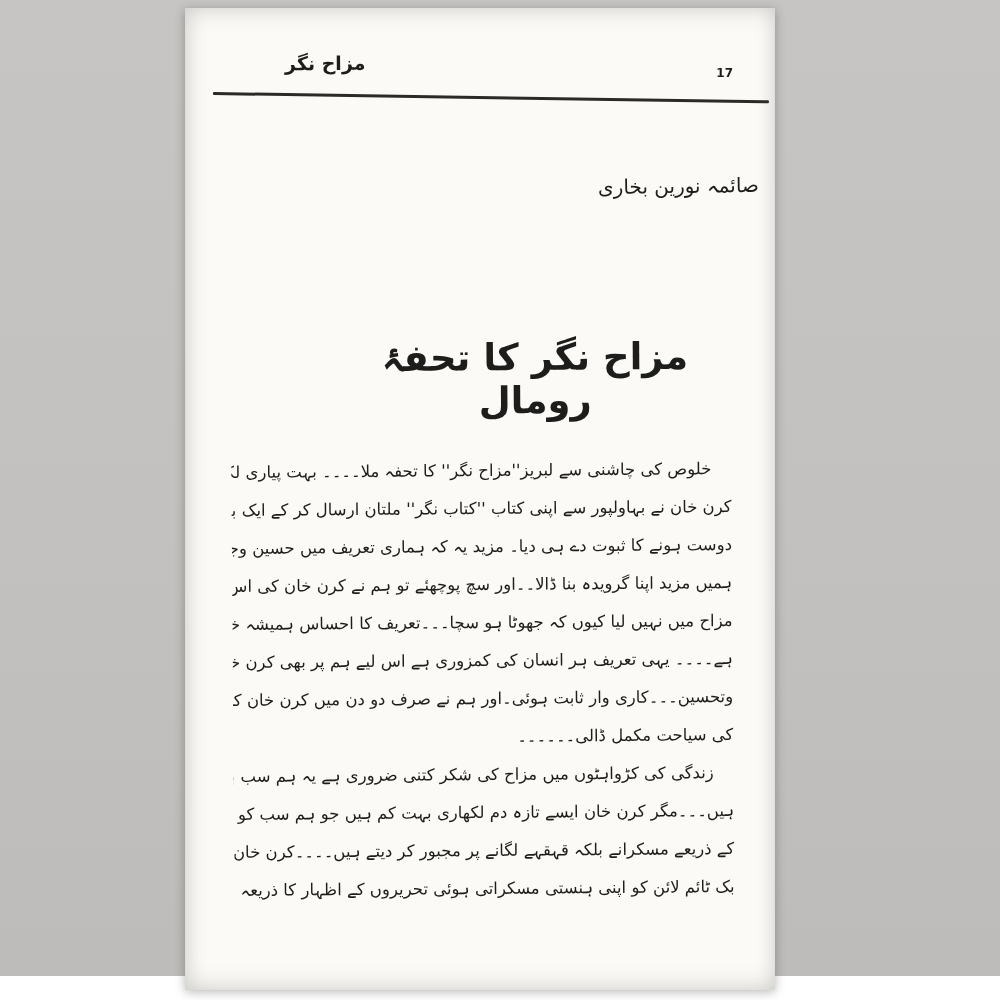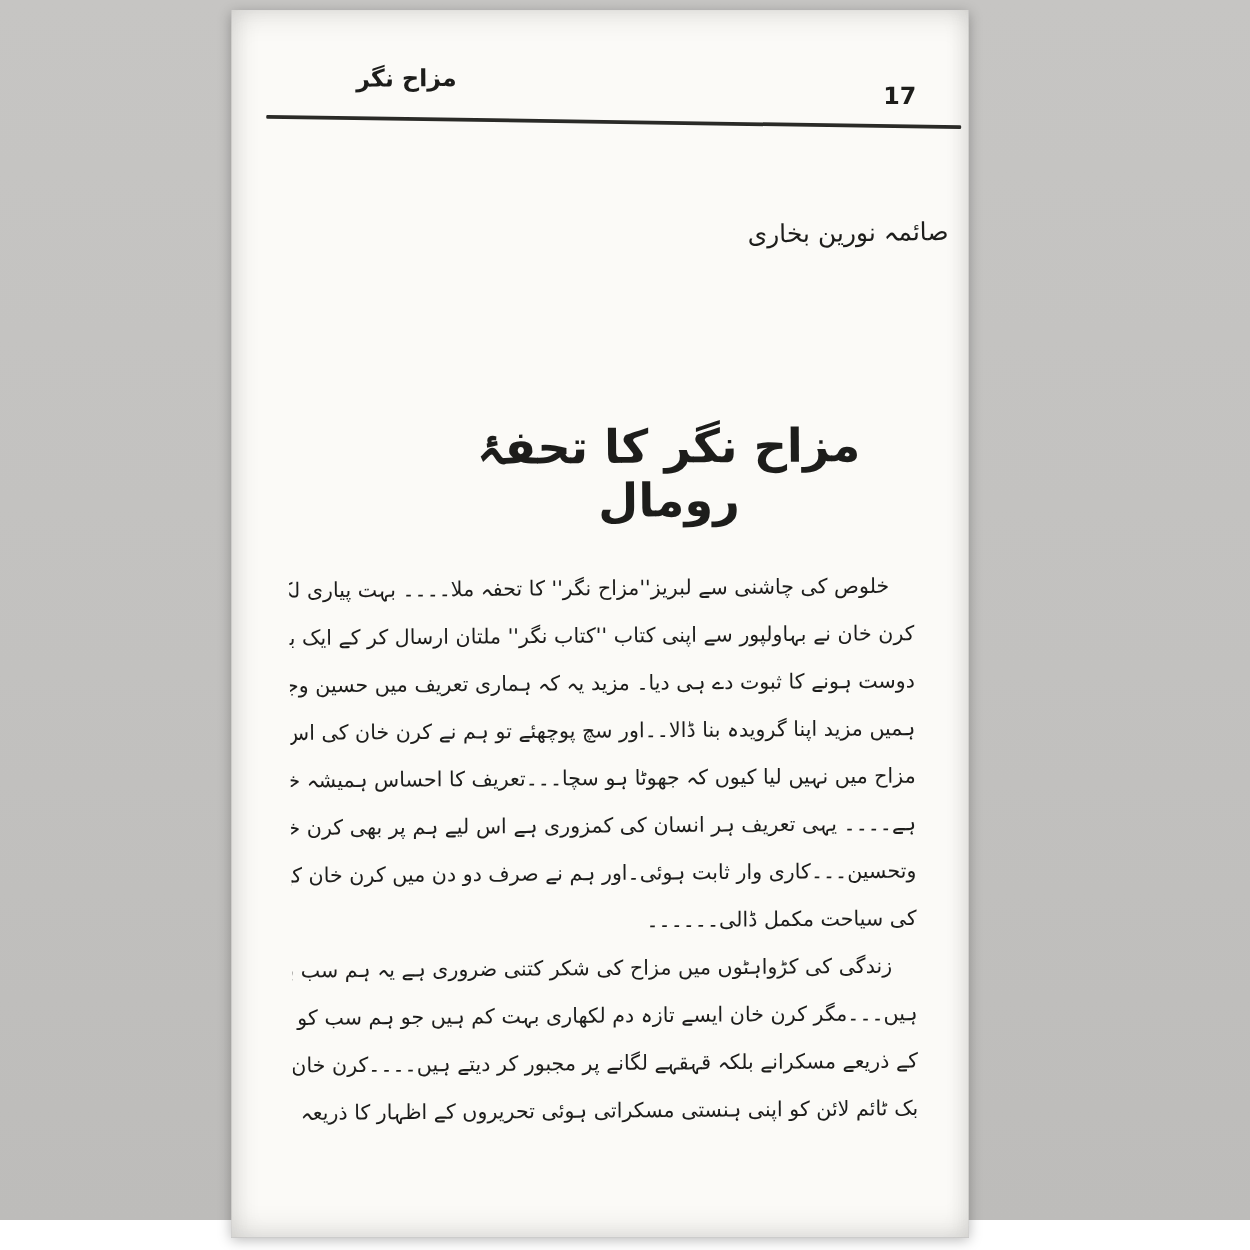--- a/index.html
+++ b/index.html
@@ -37,21 +37,21 @@
     top: 44px;
     font-size: 19px;
     font-weight: 700;
     direction: rtl;
     transform: rotate(-0.5deg);
   }
   .page-number {
     position: absolute;
     right: 42px;
     top: 58px;
-    font-size: 19px;
+    font-size: 12px;
     font-weight: 700;
   }
   .header-rule {
     position: absolute;
     left: 28px;
     top: 84px;
     width: 556px;
     height: 3px;
     background: #2a2a27;
     transform: rotate(0.85deg);

